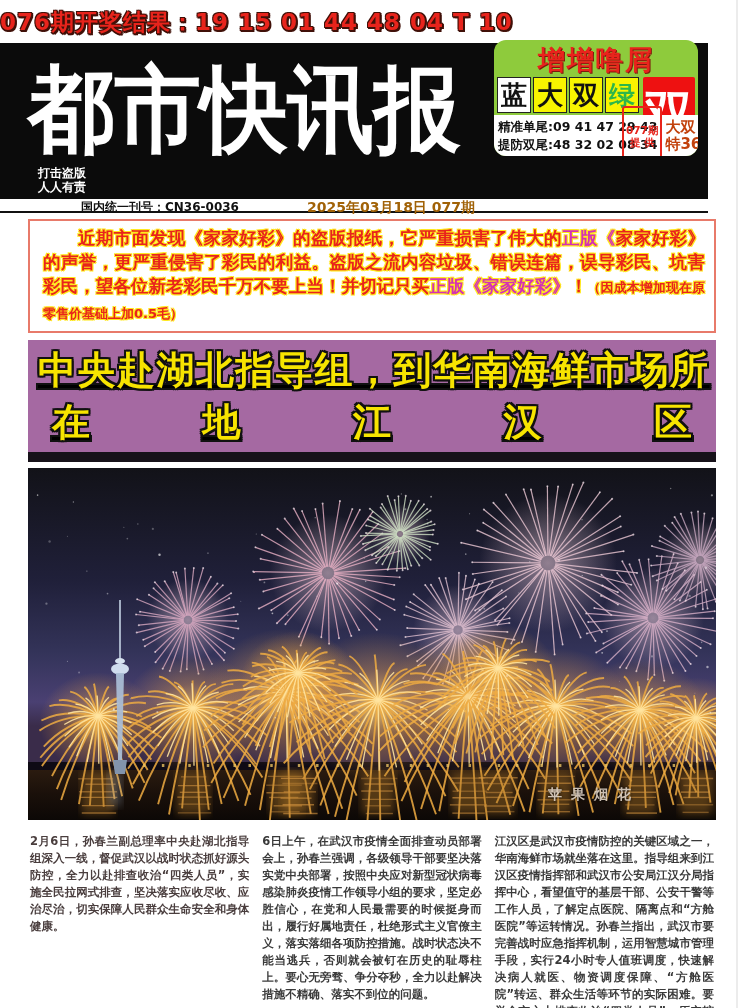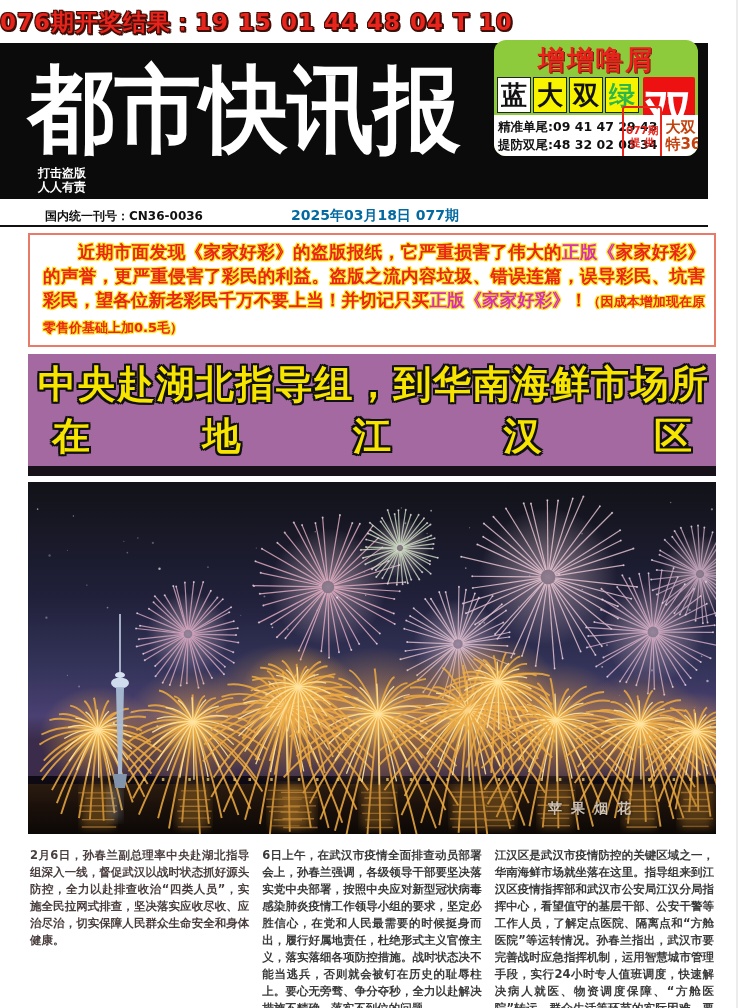--- a/index.html
+++ b/index.html
@@ -38,37 +38,37 @@
   .chip-green { background:#2db64a; }
   .ib-big { width:52px; height:74px; margin-left:2px; background:#ee1111; color:#fff; font-size:50px;
     font-weight:900; display:flex; align-items:center; justify-content:center; border-radius:2px; }
   .ib-bottom { position:absolute; bottom:0; left:0; right:0; height:41px; background:#fff; display:flex; align-items:center; }
   .ib-nums { width:128px; padding-left:4px; font-size:12.5px; font-weight:800; color:#111; line-height:18px; white-space:nowrap; }
   .ib-stamp { border:2px solid #e8241c; border-radius:3px; color:#e8241c; font-size:10.5px; font-weight:800;
     line-height:12px; padding:16px 2px; text-align:center; white-space:nowrap; }
   .ib-result { color:#c2410c; font-size:15px; font-weight:900; line-height:17px; padding-left:3px; white-space:nowrap; }
 
   
-  .pub-strip { width:708px; height:28px; border-bottom:2px solid #111; display:flex; align-items:flex-end; }
+  .pub-strip { width:708px; height:14px; border-bottom:2px solid #111; display:flex; align-items:flex-start;padding-left:36px; }
   .pub-serial { margin-left:45px; font-size:12px; font-weight:800; color:#111; }
-  .pub-date { margin-left:88px; font-size:14px; font-weight:600; color:#0369a1; }
+  .pub-date { margin-left:68px; font-size:14px; font-weight:600; color:#a16207; }
 
   
   .statement { margin:6px 28px 0; border:2px solid #e87a6a; background:#fff; display:flex; padding:3px; }
   .st-label { border:3px solid #e8241c; width:106px; min-width:106px; display:flex; flex-direction:column;
     align-items:center; justify-content:center; color:#e8241c; font-size:36px; font-weight:900; line-height:42px;
     letter-spacing:4px; }
   .st-body { padding:2px 6px 2px 10px; font-size:17.5px; font-weight:900; line-height:24px; text-align:justify;
     color:#e8241c; text-indent:2em;
     text-shadow:1px 1px 0 #ffe81a,-1px -1px 0 #ffe81a,1px -1px 0 #ffe81a,-1px 1px 0 #ffe81a; }
   .seg-magenta { color:#d431b4; }
   .seg-small { font-size:13px; }
 
   
-  .headline { margin:7px 28px 0; background:#a569a2; border-bottom:10px solid #17121a; padding:5px 10px 4px; }
+  .headline { margin:7px 28px 0; background:#a569a2; border-bottom:10px solid #17121a; padding:5px 10px 4px;text-decoration:underline; }
   .hl-line1 { font-size:38px; font-weight:900; color:#f7e400; white-space:nowrap; letter-spacing:1.5px;
     text-shadow:2px 2px 0 #111,-2px -2px 0 #111,2px -2px 0 #111,-2px 2px 0 #111,2px 0 0 #111,0 2px 0 #111,-2px 0 0 #111,0 -2px 0 #111; }
   .hl-line2 { display:flex; justify-content:space-between; padding:0 14px; margin-top:1px; }
   .hl-line2 span { font-size:38px; font-weight:900; color:#f7e400;
     text-shadow:2px 2px 0 #111,-2px -2px 0 #111,2px -2px 0 #111,-2px 2px 0 #111,2px 0 0 #111,0 2px 0 #111,-2px 0 0 #111,0 -2px 0 #111; }
 
   
   .photo { margin:6px 28px 0; height:352px; position:relative; background:#0c0c12; overflow:hidden; }
   .photo svg { position:absolute; inset:0; }
   .photo-caption { position:absolute; right:76px; bottom:16px; color:#d9cdc1; font-size:14px; font-weight:600;

